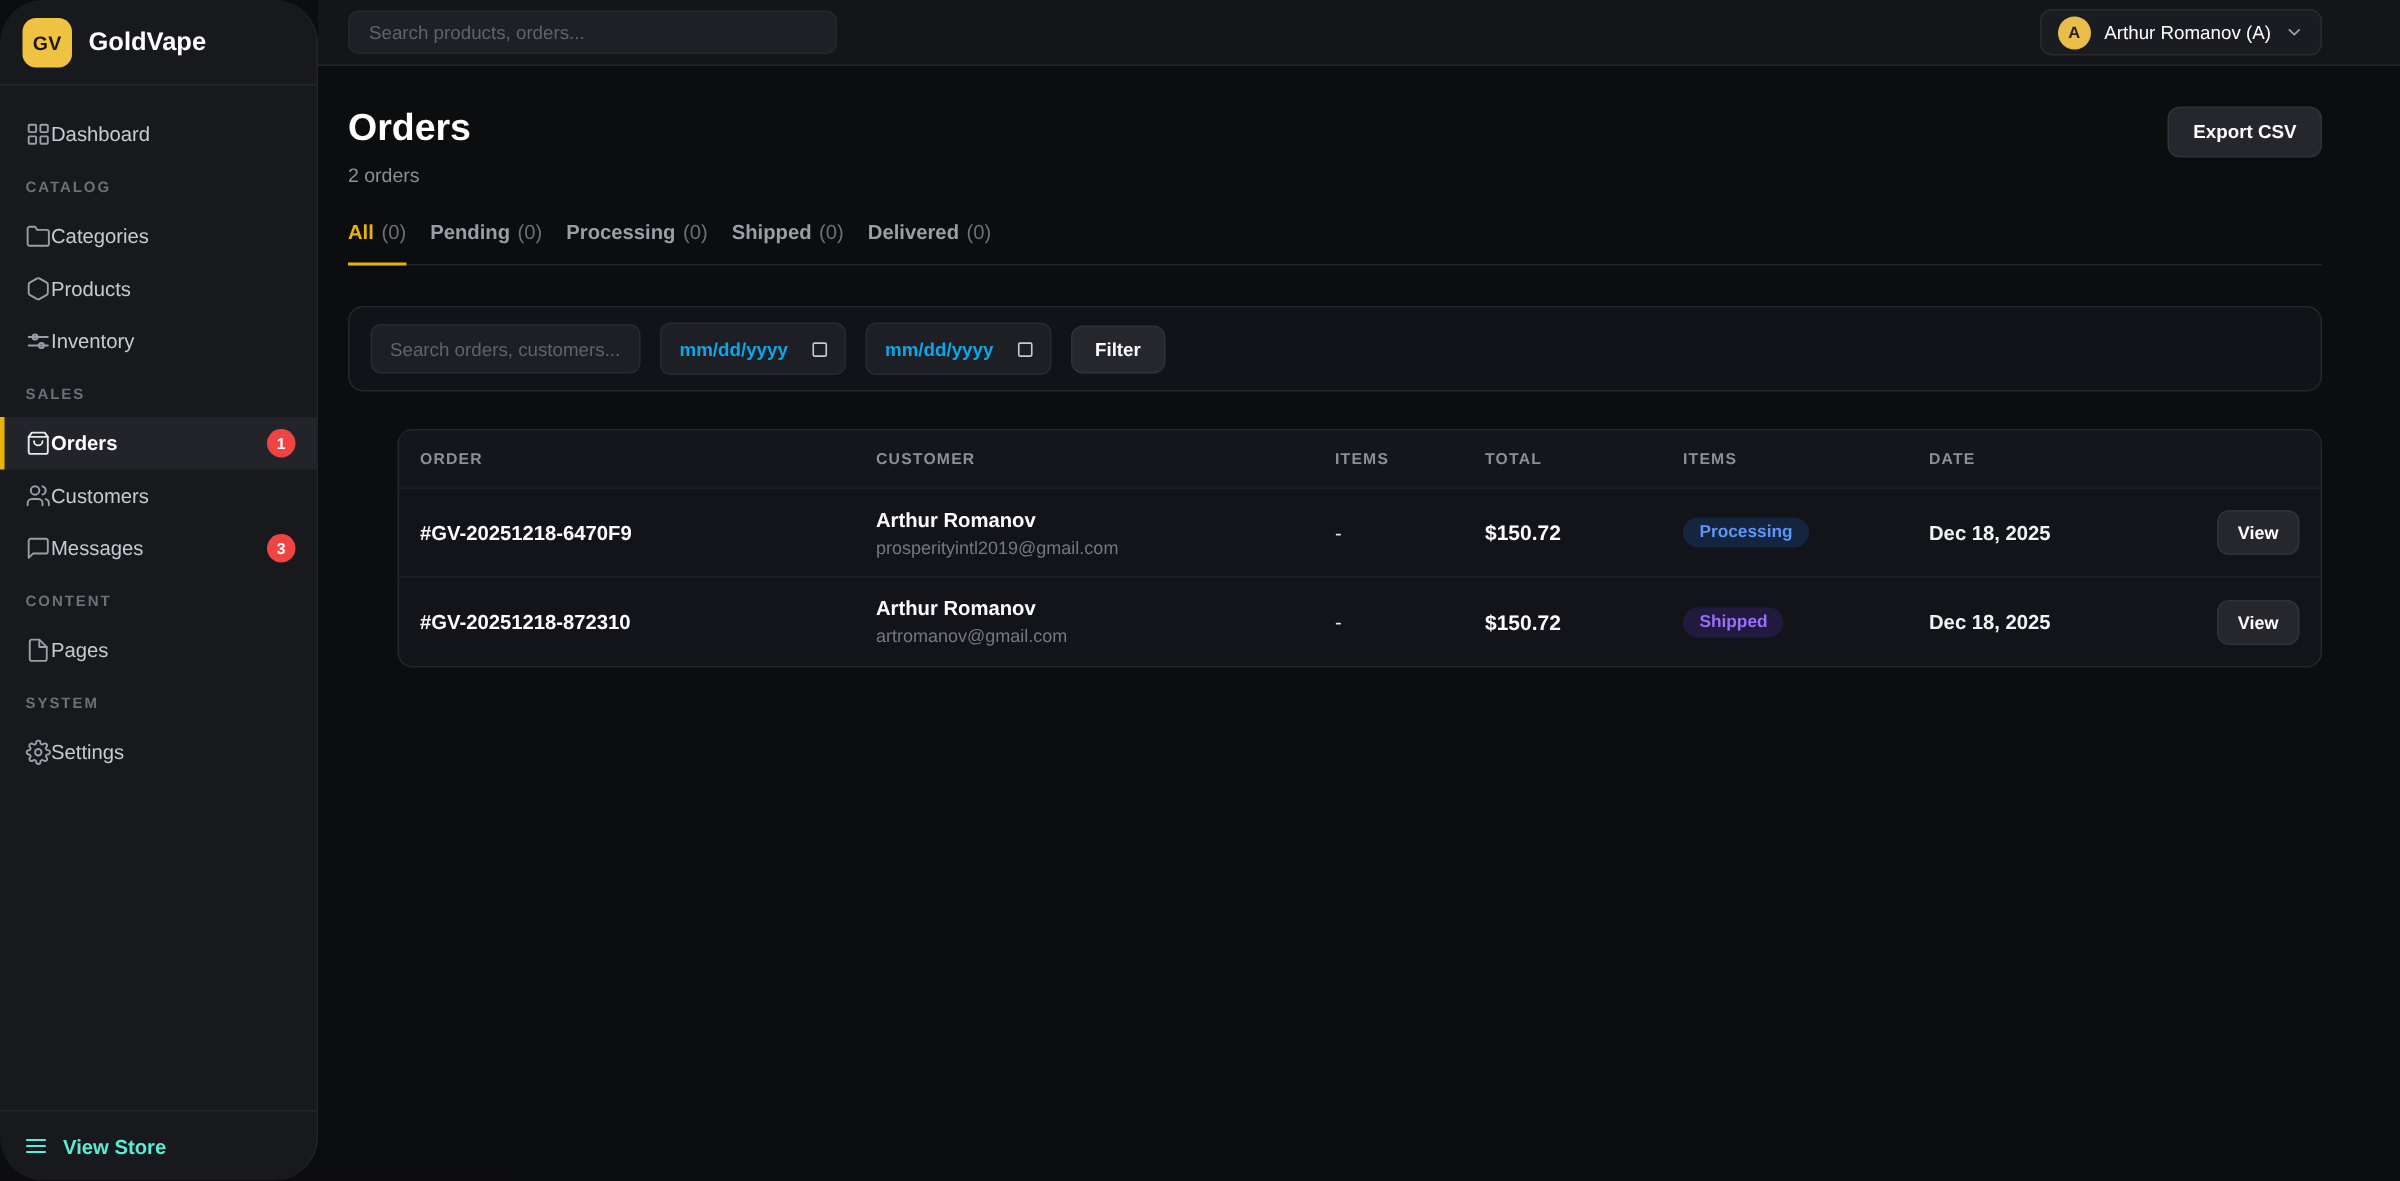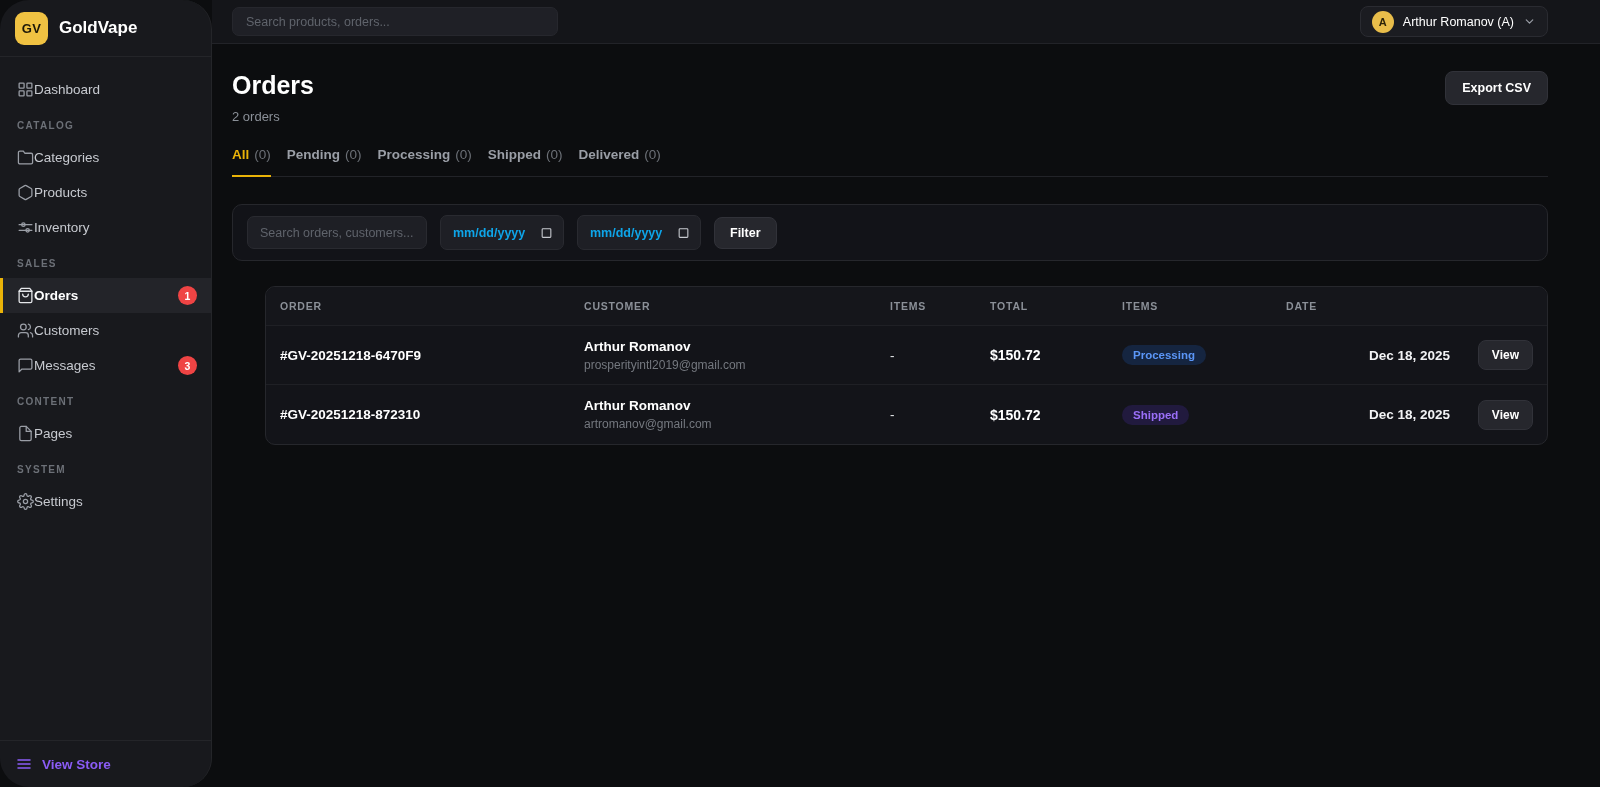--- a/index.html
+++ b/index.html
@@ -17,21 +17,21 @@
   .logo-row { height:57px; flex:0 0 57px; display:flex; align-items:center; gap:11px; padding:0 15px; border-bottom:1px solid #242529; }
   .logo-badge { width:33px; height:33px; background:#f0c242; border-radius:9px; display:flex; align-items:center; justify-content:center; color:#1c1708; font-weight:bold; font-size:13px; letter-spacing:.3px; }
   .brand-name { font-size:17px; font-weight:bold; color:#ffffff; }
   .nav { flex:1; padding-top:15px; overflow:hidden; }
   .section-label { padding:13px 17px 9px; font-size:10px; letter-spacing:1.3px; color:#6c7077; font-weight:bold; }
   .nav-item { display:flex; align-items:center; padding:0 14px; height:35px; color:#c7cad0; font-size:13.5px; cursor:pointer; border-left:3px solid transparent; }
   .nav-item .nicon { color:#9a9ea6; flex:0 0 auto; }
   .nav-item.active { background:#232429; border-left-color:#eab308; color:#ffffff; font-weight:bold; }
   .nav-item.active .nicon { color:#e6e8eb; }
   .nav-badge { margin-left:auto; background:#ef4444; color:#fff; border-radius:10px; min-width:19px; height:19px; font-size:10.5px; display:flex; align-items:center; justify-content:center; font-weight:bold; padding:0 5px; }
-  .sidebar-footer { border-top:1px solid #242529; height:47px; display:flex; align-items:center; gap:10px; padding:0 16px; color:#8b5cf6; font-size:13.5px; font-weight:bold; cursor:pointer; }
+  .sidebar-footer { border-top:1px solid #242529; height:47px; display:flex; align-items:center; gap:10px; padding:0 16px; color:#5eead4; font-size:13.5px; font-weight:bold; cursor:pointer; }
 
   
   .main { flex:1; display:flex; flex-direction:column; min-width:0; }
   .topbar { height:44px; flex:0 0 44px; background:#141519; border-bottom:1px solid #222328; display:flex; align-items:center; padding:0 52px 0 20px; }
   .topbar-search { width:326px; height:29px; background:#1f2026; border:1px solid #26272d; border-radius:7px; color:#c9ccd1; font-size:12.5px; padding:0 13px; outline:none; font-family:"Liberation Sans",sans-serif; }
   .topbar-search::placeholder { color:#5f636b; }
   .user-pill { margin-left:auto; display:flex; align-items:center; gap:9px; background:#1b1c21; border:1px solid #2a2b31; border-radius:8px; padding:4px 11px; height:31px; cursor:pointer; }
   .avatar { width:22px; height:22px; border-radius:50%; background:#e8bd4a; color:#2a2208; font-size:11px; font-weight:bold; display:flex; align-items:center; justify-content:center; }
   .user-name { font-size:12.5px; color:#fff; }
   .chev { color:#9a9ea6; }
@@ -62,21 +62,21 @@
   .t-row { padding:0 14px; height:59px; border-bottom:1px solid #1f2025; }
   .t-row:last-child { border-bottom:none; }
   .order-id { font-weight:bold; font-size:13.5px; color:#fff; }
   .cust-name { font-weight:bold; font-size:13.5px; color:#fff; }
   .cust-email { color:#74787f; font-size:12px; margin-top:4px; }
   .items-cell { font-size:13.5px; color:#e8eaed; }
   .total-cell { font-weight:bold; font-size:14px; color:#fff; }
   .badge-status { display:inline-block; padding:4px 11px; border-radius:11px; font-size:11.5px; font-weight:bold; }
   .badge-processing { color:#5b96f7; background:#152540; }
   .badge-shipped { color:#9a6ff8; background:#211a3e; }
-  .date-cell { font-size:13.5px; color:#f2f3f5; font-weight:bold;text-align:right; }
+  .date-cell { font-size:13.5px; color:#f2f3f5; font-weight:bold; }
   .actions-cell { justify-self:end; }
   .btn-view { padding:7px 13px; font-size:12px; border-radius:8px; }
 </style>
 </head>
 <body>
 
 <aside class="sidebar">
   <div class="logo-row">
     <div class="logo-badge">GV</div>
     <div class="brand-name">GoldVape</div>

